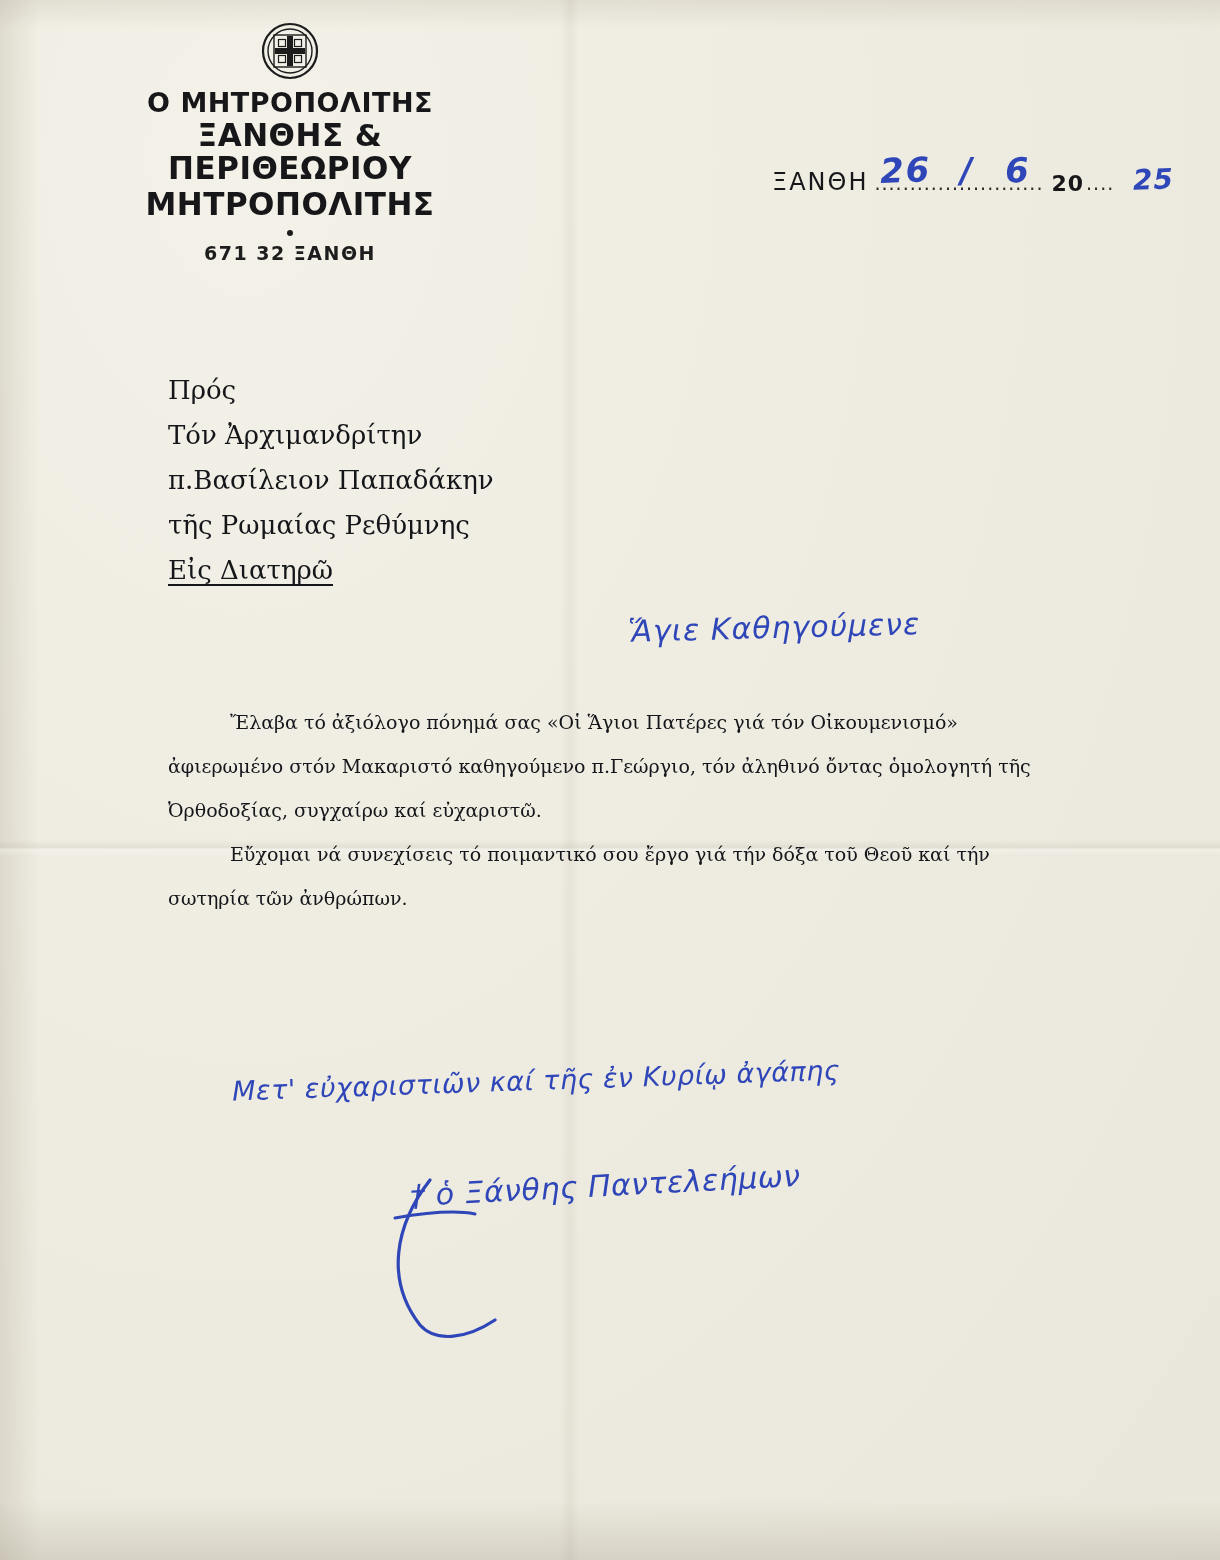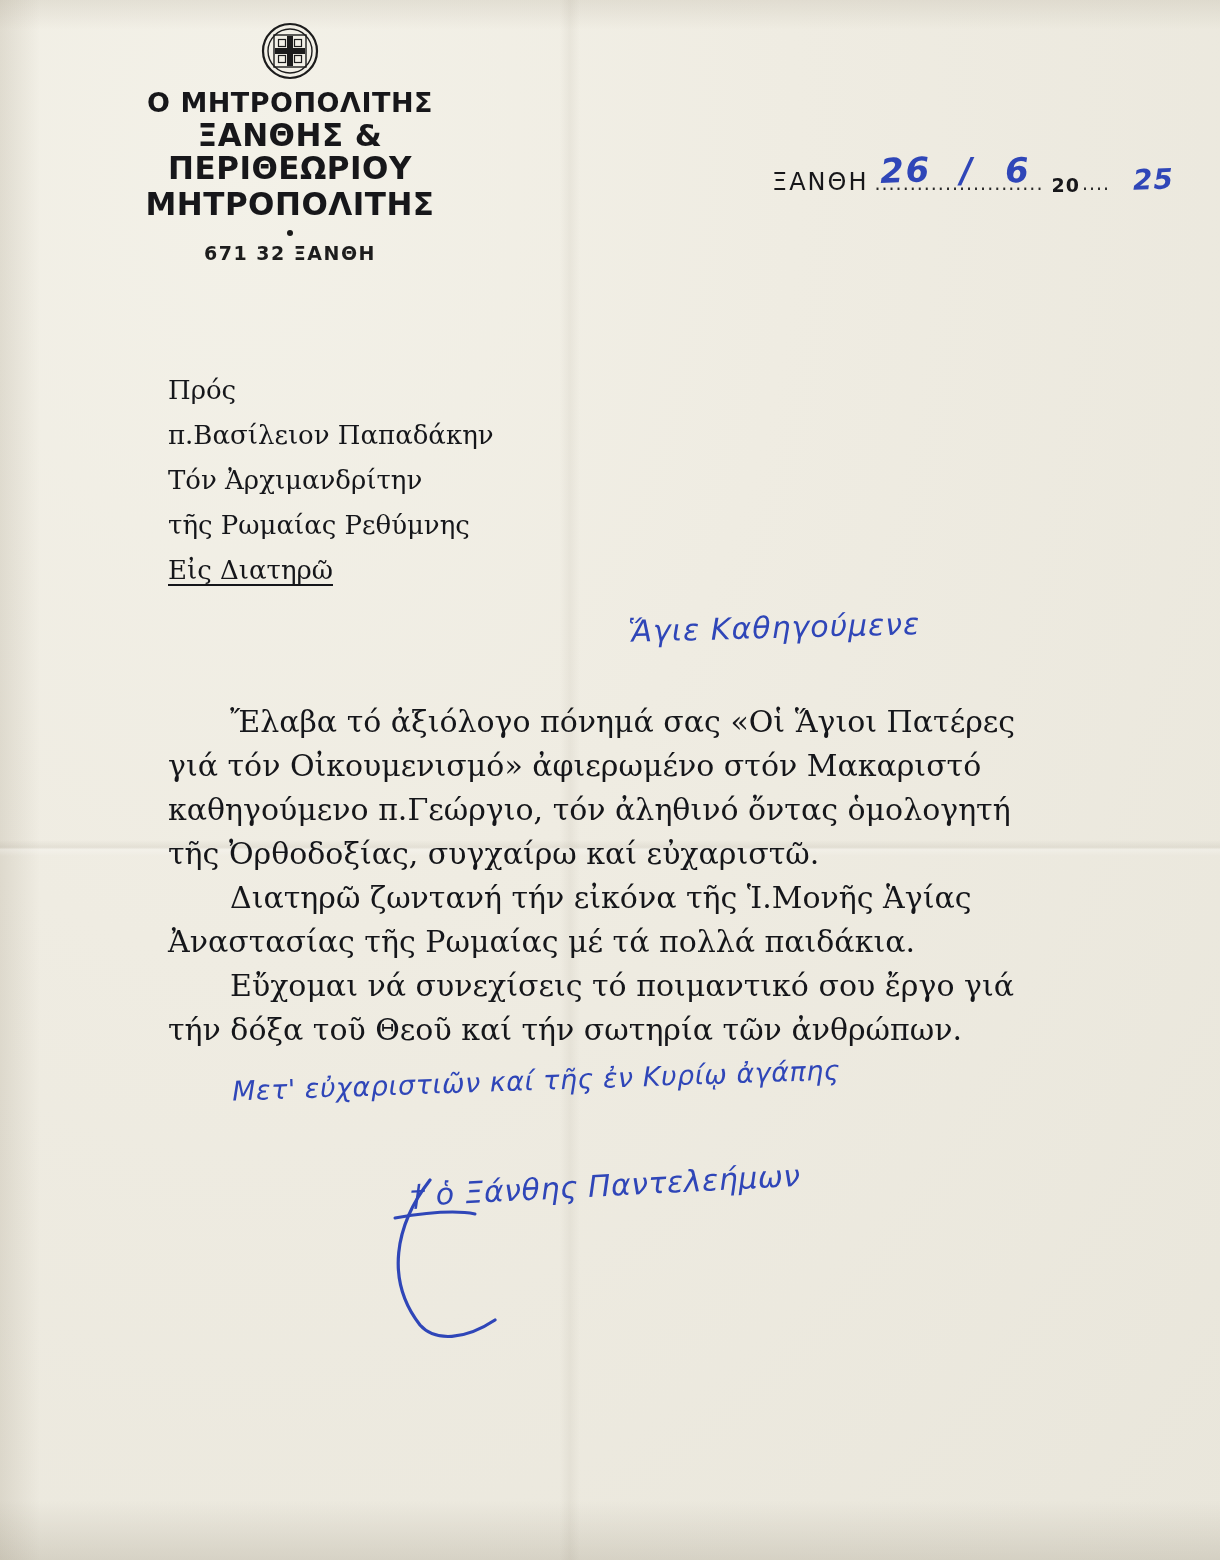--- a/index.html
+++ b/index.html
@@ -109,21 +109,21 @@
     margin-left: 12px;
   }
   .dots {
     font-size: 19px;
     letter-spacing: 1px;
     color: #2a2a2a;
     position: relative;
     bottom: 2px;
   }
   .dateline .yy {
-    font-size: 19px;
+    font-size: 22px;
     font-weight: bold;
     letter-spacing: 1px;
     margin: 0 2px 0 8px;
   }
 
   .handwrite {
     font-family: "DejaVu Sans", sans-serif;
     color: #2f46b8;
     font-style: italic;
     font-weight: bold;
@@ -183,21 +183,21 @@
   }
 
   
   .body-text {
     position: absolute;
     left: 168px;
     top: 700px;
     width: 902px;
     color: #15161a;
     font-family: "DejaVu Serif", serif;
-    font-size: 30px;
+    font-size: 19px;
     line-height: 44px;
   }
   .body-text p {
     margin: 0;
     text-indent: 62px;
     white-space: normal;
   }
 
   
   .closing {
@@ -274,31 +274,30 @@
     <span class="dots">....</span>
   </div>
 
   <div class="handwrite date-d">26</div>
   <div class="handwrite date-m">/</div>
   <div class="handwrite date-y">6</div>
   <div class="handwrite date-yy">25</div>
 
   <div class="recipient">
     <div>Πρός</div>
+    <div>Τόν Ἀρχιμανδρίτην</div>
     <div>π.Βασίλειον Παπαδάκην</div>
-    <div>Τόν Ἀρχιμανδρίτην</div>
     <div>τῆς Ρωμαίας Ρεθύμνης</div>
     <div class="underlined">Εἰς Διατηρῶ</div>
   </div>
 
   <div class="salutation">Ἅγιε Καθηγούμενε</div>
 
   <div class="body-text">
     <p>Ἔλαβα τό ἀξιόλογο πόνημά σας «Οἱ Ἅγιοι Πατέρες γιά τόν Οἰκουμενισμό» ἀφιερωμένο στόν Μακαριστό καθηγούμενο π.Γεώργιο, τόν ἀληθινό ὄντας ὁμολογητή τῆς Ὀρθοδοξίας, συγχαίρω καί εὐχαριστῶ.</p>
-    <p>Διατηρῶ ζωντανή τήν εἰκόνα τῆς Ἱ.Μονῆς Ἁγίας Ἀναστασίας τῆς Ρωμαίας μέ τά πολλά παιδάκια.</p>
     <p>Εὔχομαι νά συνεχίσεις τό ποιμαντικό σου ἔργο γιά τήν δόξα τοῦ Θεοῦ καί τήν σωτηρία τῶν ἀνθρώπων.</p>
   </div>
 
   <div class="closing">Μετ' εὐχαριστιῶν καί τῆς ἐν Κυρίῳ ἀγάπης</div>
 
   <div class="signature">† ὁ Ξάνθης Παντελεήμων</div>
   <svg class="sig-flourish" viewBox="0 0 260 180">
     <path d="M55 10 C 20 55, 10 110, 45 155 C 60 172, 90 170, 120 150" fill="none" stroke="#2f46b8" stroke-width="3.2" stroke-linecap="round"></path>
     <path d="M20 48 C 55 42, 80 40, 100 44" fill="none" stroke="#2f46b8" stroke-width="3" stroke-linecap="round"></path>
   </svg>

